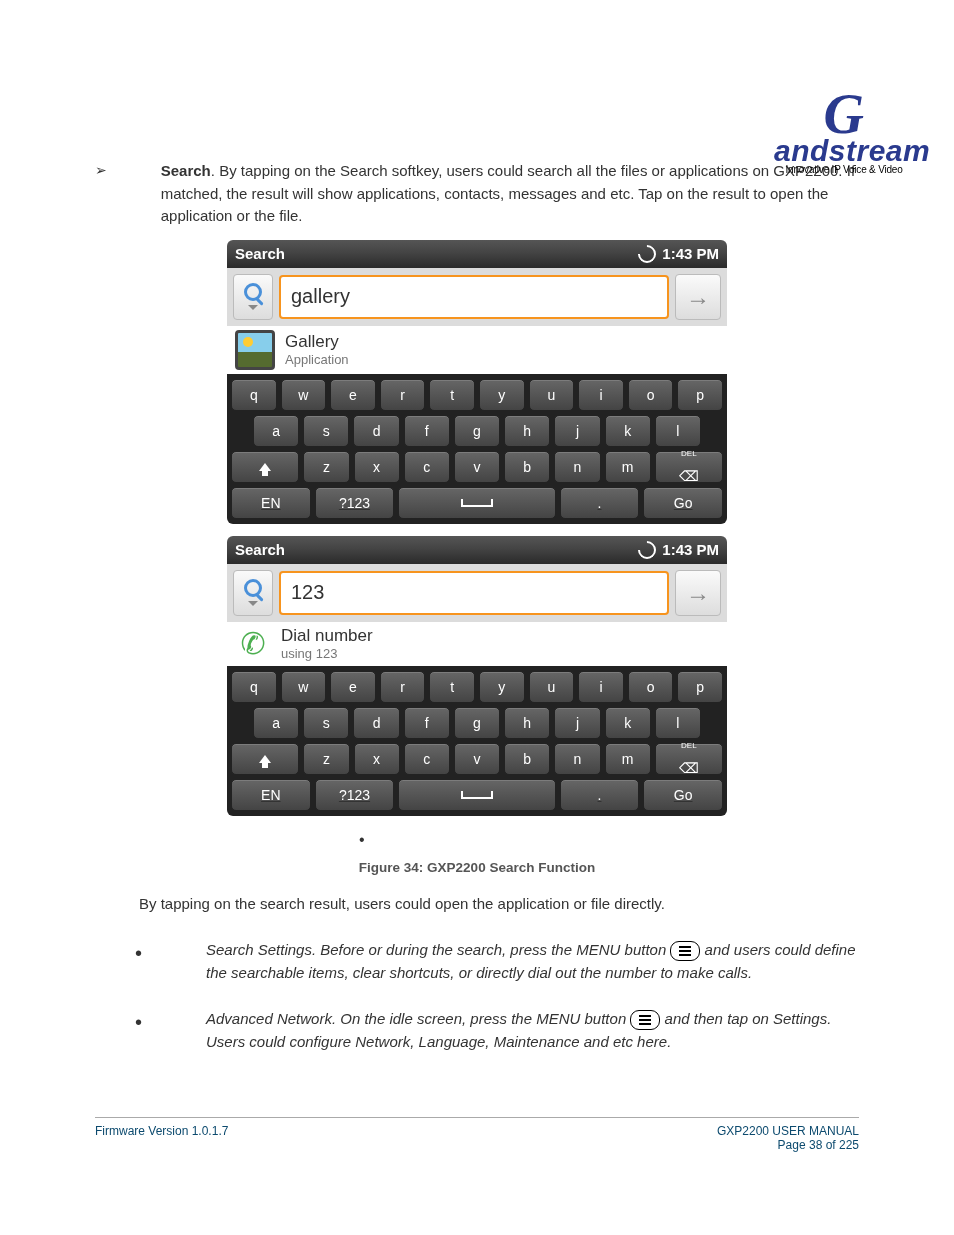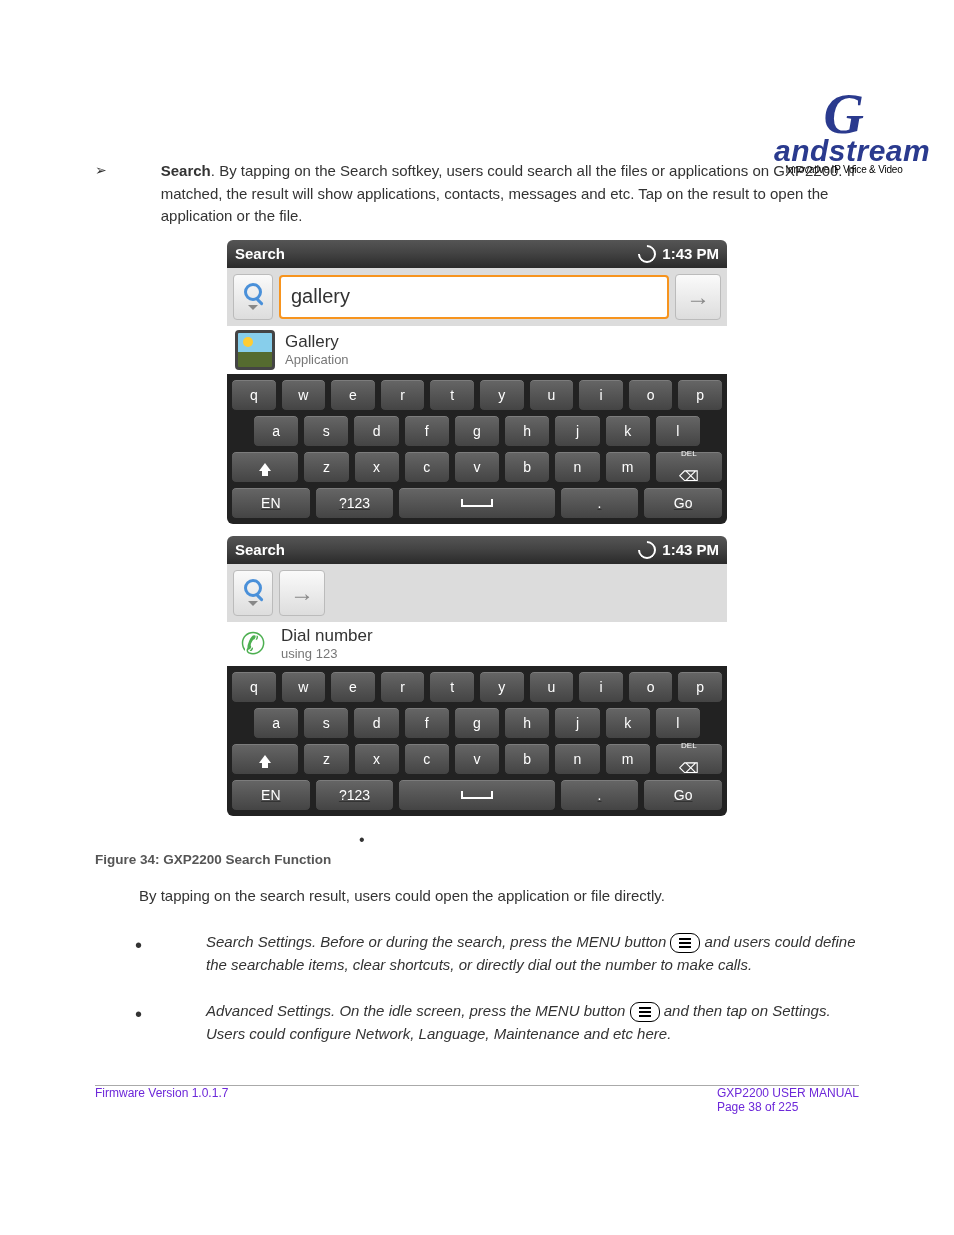--- a/index.html
+++ b/index.html
@@ -234,25 +234,25 @@
     left: -3px; top: 8px;
     width: 6px; height: 5px;
     background: #fff;
   }
   .space-bar {
     width: 28px; height: 6px;
     border: 2px solid #fff;
     border-top: none;
   }
   .figure-cap {
-    text-align: left;
+    text-align: center;
     font-weight: bold;
     font-size: 13.5px;
     color: #555;
-    margin: 0 auto 18px auto;
+    margin: 8px auto 18px auto;
   }
   .body-list {
     margin-top: 10px;
   }
   .body-list .item {
     display: flex;
     align-items: flex-start;
     gap: 20px;
     margin: 24px 0 24px 40px;
   }
@@ -277,27 +277,28 @@
   .menubtn::before {
     content: "";
     position: absolute;
     top: 4px; left: 8px;
     width: 12px; height: 2px;
     background: #000;
     box-shadow: 0 4px 0 #000, 0 8px 0 #000;
   }
   .footer-line {
     border-top: 1px solid #aaa;
-    margin-top: 40px;
+    margin-top: 64px;
+    padding-top: 6px;
     display: flex;
     justify-content: space-between;
     font-size: 12px;
-    color: #6d28d9;
-  }
-  .footer-line .right { text-align: left; }
+    color: #0c4a6e;
+  }
+  .footer-line .right { text-align: right; }
   .indent-mark {
     display: inline-block;
     width: 8px;
     margin-left: 220px;
     font-size: 16px;
   }
 </style>
 </head>
 <body>
 
@@ -403,20 +404,21 @@
       <span class="status-right">
         <span class="refresh-icon"></span>
         <span>1:43 PM</span>
       </span>
     </div>
     <div class="search-row">
       <div class="scope-btn">
         <span class="mag"></span>
         <span class="drop-tri"></span>
       </div>
+      <input class="search-input" value="123" style="">
       <div class="go-btn">
         <span>→</span>
       </div>
     </div>
     <div class="result-row">
       <div class="result-icon-dial">✆</div>
       <div class="result-txt">
         <div class="rtitle">Dial number</div>
         <div class="rsub">using 123</div>
       </div>
@@ -485,21 +487,21 @@
       <span class="dot">•</span>
       <div class="txt">
         <span>Search Settings. Before or during the search, press the MENU button</span>
         <span class="menubtn"></span>
         <span>and users could define the searchable items, clear shortcuts, or directly dial out the number to make calls.</span>
       </div>
     </div>
     <div class="item">
       <span class="dot">•</span>
       <div class="txt">
-        <span>Advanced Settings. On the idle screen, press the MENU button</span>
+        <span>Advanced Network. On the idle screen, press the MENU button</span>
         <span class="menubtn"></span>
         <span>and then tap on Settings. Users could configure Network, Language, Maintenance and etc here.</span>
       </div>
     </div>
   </div>
 
   <div class="footer-line">
     <div>Firmware Version 1.0.1.7</div>
     <div class="right">
       <div>GXP2200 USER MANUAL</div>

